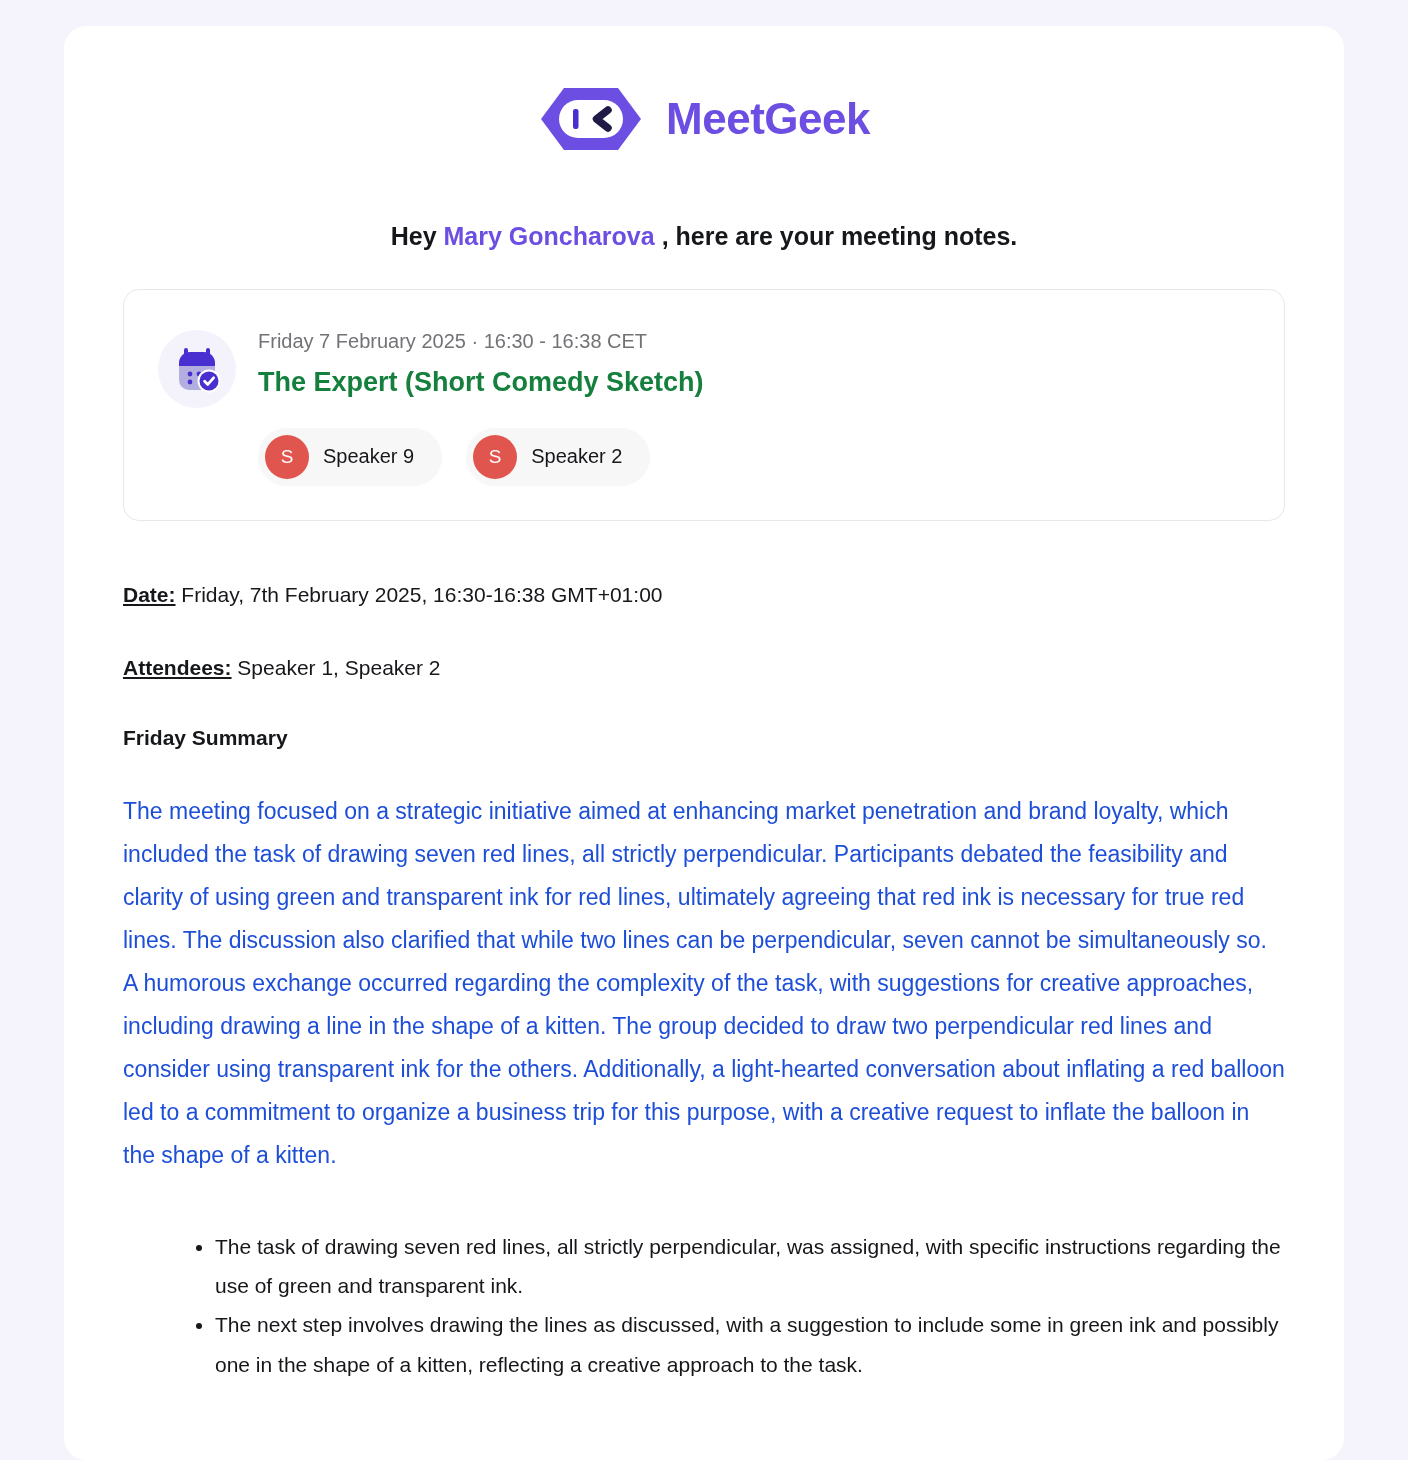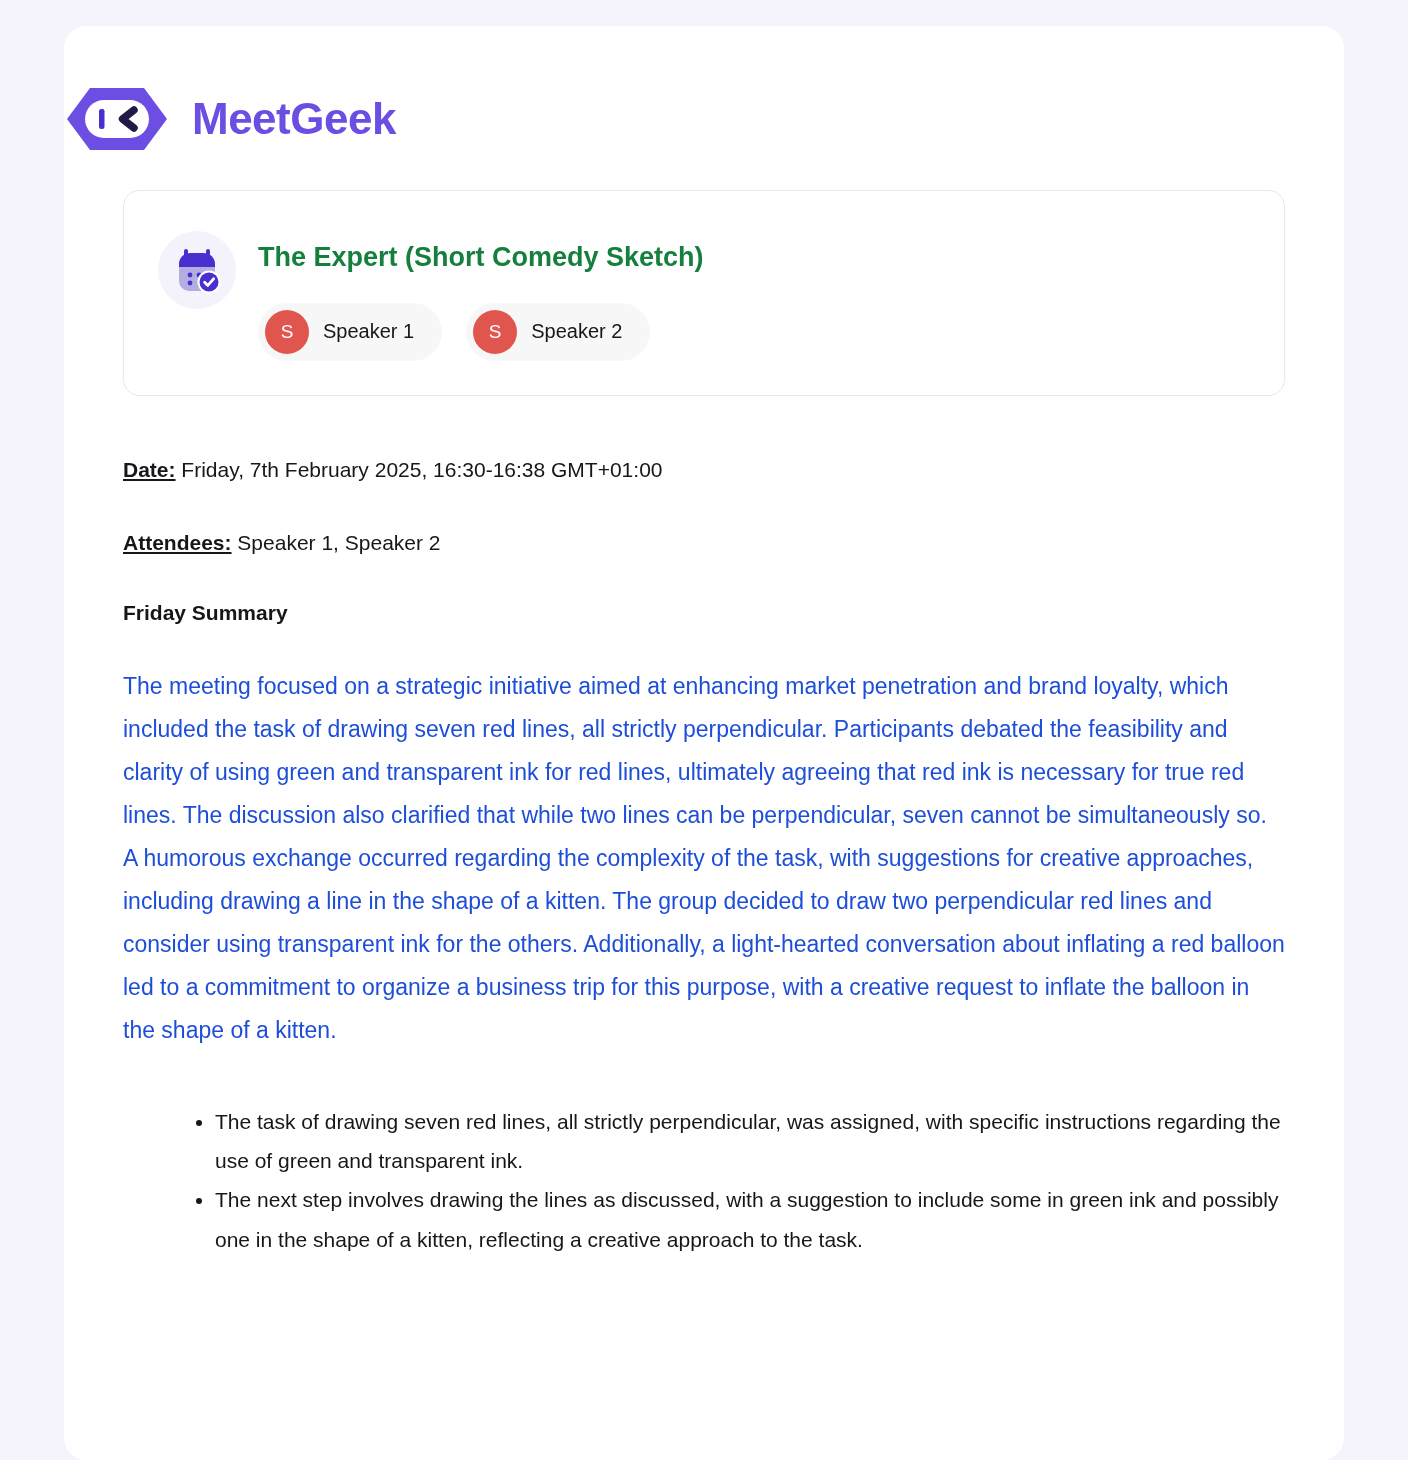--- a/index.html
+++ b/index.html
@@ -23,20 +23,21 @@
     border-radius: 22px;
     box-sizing: border-box;
     padding: 0 0 40px 0;
     overflow: hidden;
   }
 
   
   .logo-row {
     display: flex;
     align-items: center;
+    justify-content: center;
     gap: 22px;
     padding-top: 60px;
   }
   .logo-mark {
     width: 106px;
     height: 66px;
     display: block;
   }
   .logo-text {
     font-size: 44px;
@@ -172,44 +173,48 @@
       <svg class="logo-mark" viewBox="0 0 106 66" xmlns="http://www.w3.org/2000/svg">
         <path d="M26 2 L80 2 L103 33 L80 64 L26 64 L3 33 Z" fill="#6c4ee3"></path>
         <rect x="21" y="14" width="64" height="38" rx="19" fill="#ffffff"></rect>
         <rect x="35" y="23" width="5.5" height="20" rx="2.2" fill="#4a2fd0"></rect>
         <path d="M70 24 L58.5 33 L70 42" fill="none" stroke="#1f1b46" stroke-width="7.5" stroke-linecap="round" stroke-linejoin="round"></path>
       </svg>
     </span>
     <span class="logo-text">MeetGeek</span>
   </div>
 
+  <div class="greeting">
+    <span>Hey </span><span class="username">Mary Goncharova</span><span> , here are your meeting notes.</span>
+  </div>
 
   <div class="meeting-card">
     <span class="cal-badge">
       <svg width="50" height="50" viewBox="0 0 50 50" xmlns="http://www.w3.org/2000/svg">
         <rect x="12" y="4" width="4" height="9" rx="2" fill="#4a2fd0"></rect>
         <rect x="34" y="4" width="4" height="9" rx="2" fill="#4a2fd0"></rect>
         <path d="M7 19 a11 11 0 0 1 11 -11 h14 a11 11 0 0 1 11 11 v3 H7 Z" fill="#4a2fd0"></path>
         <path d="M7 22 h36 v14 a10 10 0 0 1 -10 10 H17 a10 10 0 0 1 -10 -10 Z" fill="#b3aee0"></path>
         <circle cx="18" cy="30" r="2.4" fill="#4a2fd0"></circle>
         <circle cx="27" cy="30" r="2.4" fill="#4a2fd0"></circle>
         <circle cx="18" cy="38" r="2.4" fill="#4a2fd0"></circle>
         <circle cx="37" cy="37" r="11.5" fill="#ffffff"></circle>
         <circle cx="37" cy="37" r="9.5" fill="#4a2fd0"></circle>
         <path d="M32.6 37.2 L35.8 40.4 L41.6 33.8" fill="none" stroke="#ffffff" stroke-width="2.8" stroke-linecap="round" stroke-linejoin="round"></path>
       </svg>
     </span>
 
     <div class="meeting-info">
+      <div class="meeting-datetime">Friday 7 February 2025 · 16:30 - 16:38 CET</div>
       <div class="meeting-title">The Expert (Short Comedy Sketch)</div>
 
       <div class="speakers-row">
         <div class="speaker-chip">
           <span class="speaker-avatar">S</span>
-          <span class="speaker-name">Speaker 1</span>
+          <span class="speaker-name">Speaker 9</span>
         </div>
         <div class="speaker-chip">
           <span class="speaker-avatar">S</span>
           <span class="speaker-name">Speaker 2</span>
         </div>
       </div>
     </div>
   </div>
 
   <div class="body-block">

